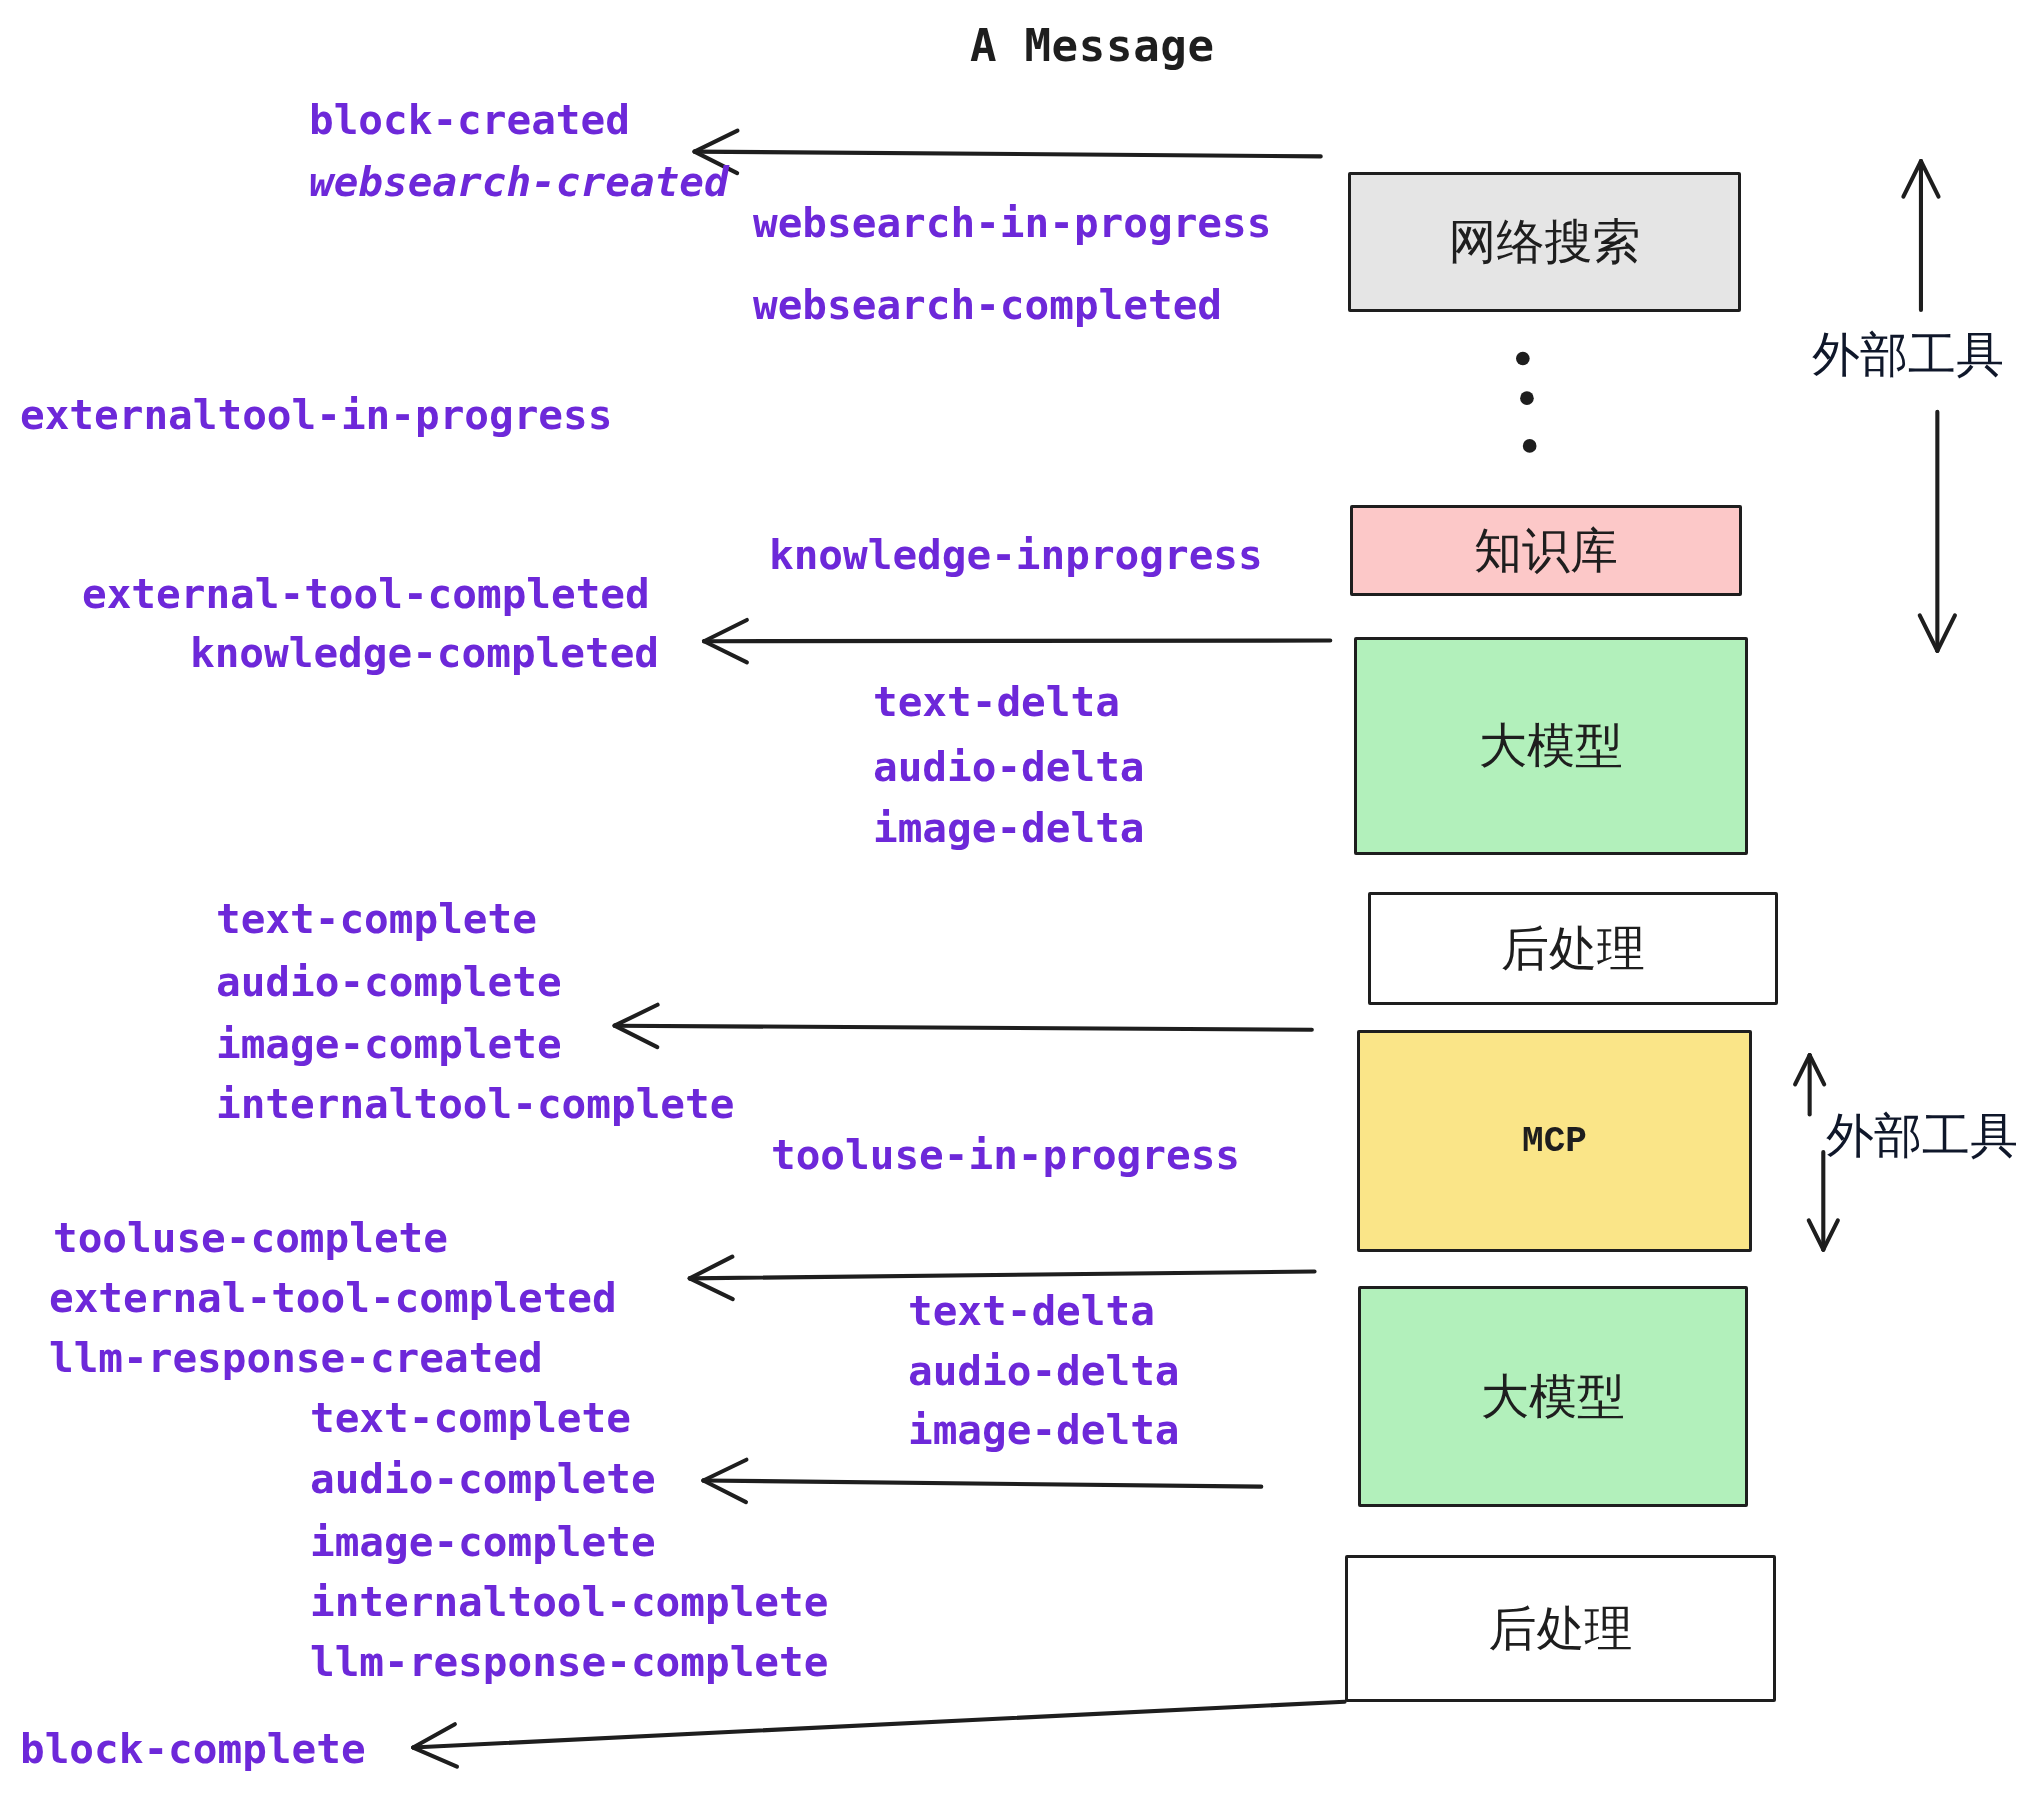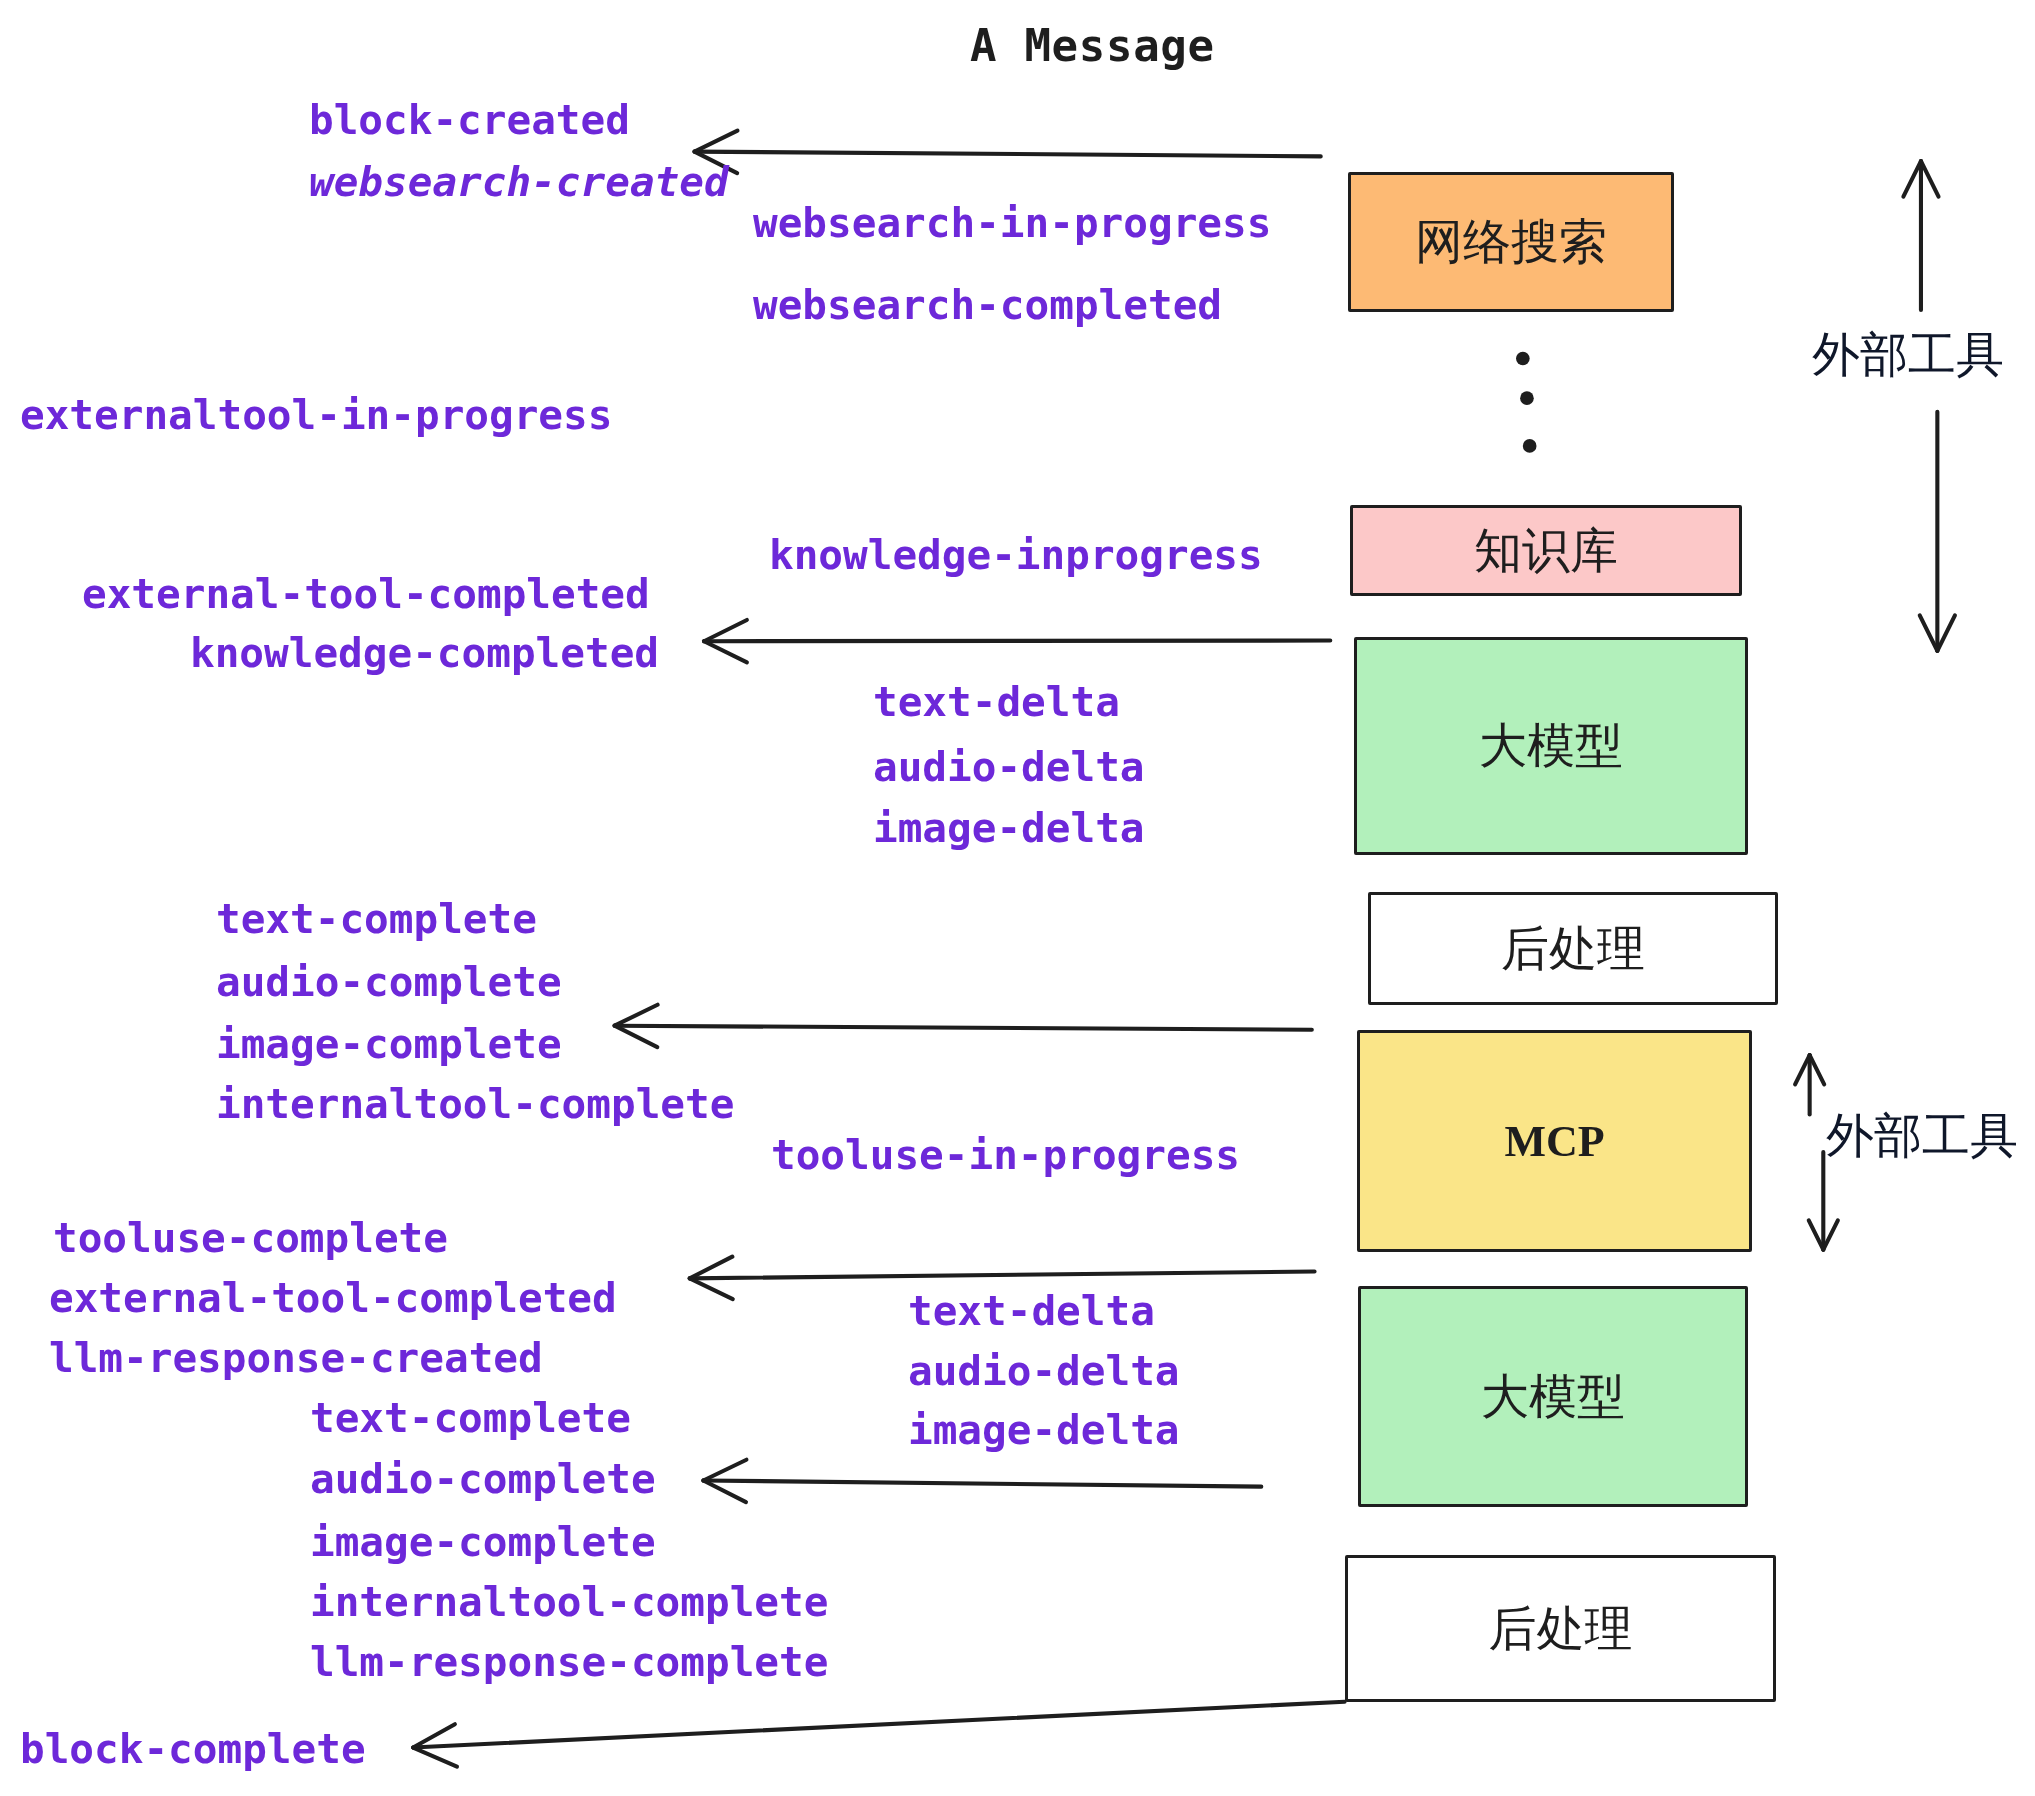--- a/index.html
+++ b/index.html
@@ -52,23 +52,23 @@
     align-items: center;
     justify-content: center;
   }
   .box .box-label {
     font-family: "Liberation Sans", sans-serif;
     font-size: 48px;
     color: #1e1e1e;
     white-space: nowrap;
   }
   .box .box-label.mono {
-    font-family: Liberation Serif, serif;
+    font-family: Liberation Mono, monospace;
     font-weight: bold;
-    font-size: 44px;
+    font-size: 36px;
   }
   .side-label {
     position: absolute;
     transform: translateY(-50%);
     font-family: "Liberation Sans", sans-serif;
     font-size: 48px;
     color: #0f172a;
     white-space: nowrap;
   }
 </style>
@@ -125,21 +125,21 @@
       <g>
         <line x1="2670" y1="1687" x2="2670" y2="1830" stroke="#1e1e1e" stroke-width="6" stroke-linecap="round"></line>
         <line x1="2670" y1="1830" x2="2691.309509134345" y2="1786.9894801187747" stroke="#1e1e1e" stroke-width="6" stroke-linecap="round"></line>
         <line x1="2670" y1="1830" x2="2648.690490865655" y2="1786.9894801187747" stroke="#1e1e1e" stroke-width="6" stroke-linecap="round"></line>
       </g>
       <circle cx="2230" cy="525" r="10" fill="#1e1e1e"></circle>
       <circle cx="2236" cy="583" r="10" fill="#1e1e1e"></circle>
       <circle cx="2240" cy="653" r="10" fill="#1e1e1e"></circle>
     </svg>
   <div id="boxes-layer">
-      <div class="box" style="left: 1348px; top: 172px; width: 326px; height: 140px; background: #fdba74;">
+      <div class="box" style="left: 1348px; top: 172px; width: 393px; height: 140px; background: #e5e5e5;">
         <span class="box-label">网络搜索</span>
       </div>
       <div class="box" style="left: 1350px; top: 505px; width: 392px; height: 91px; background: rgb(252, 200, 200);">
         <span class="box-label">知识库</span>
       </div>
       <div class="box" style="left: 1354px; top: 637px; width: 394px; height: 218px; background: rgb(178, 240, 187);">
         <span class="box-label">大模型</span>
       </div>
       <div class="box" style="left: 1368px; top: 892px; width: 410px; height: 113px; background: rgb(255, 255, 255);">
         <span class="box-label">后处理</span>

